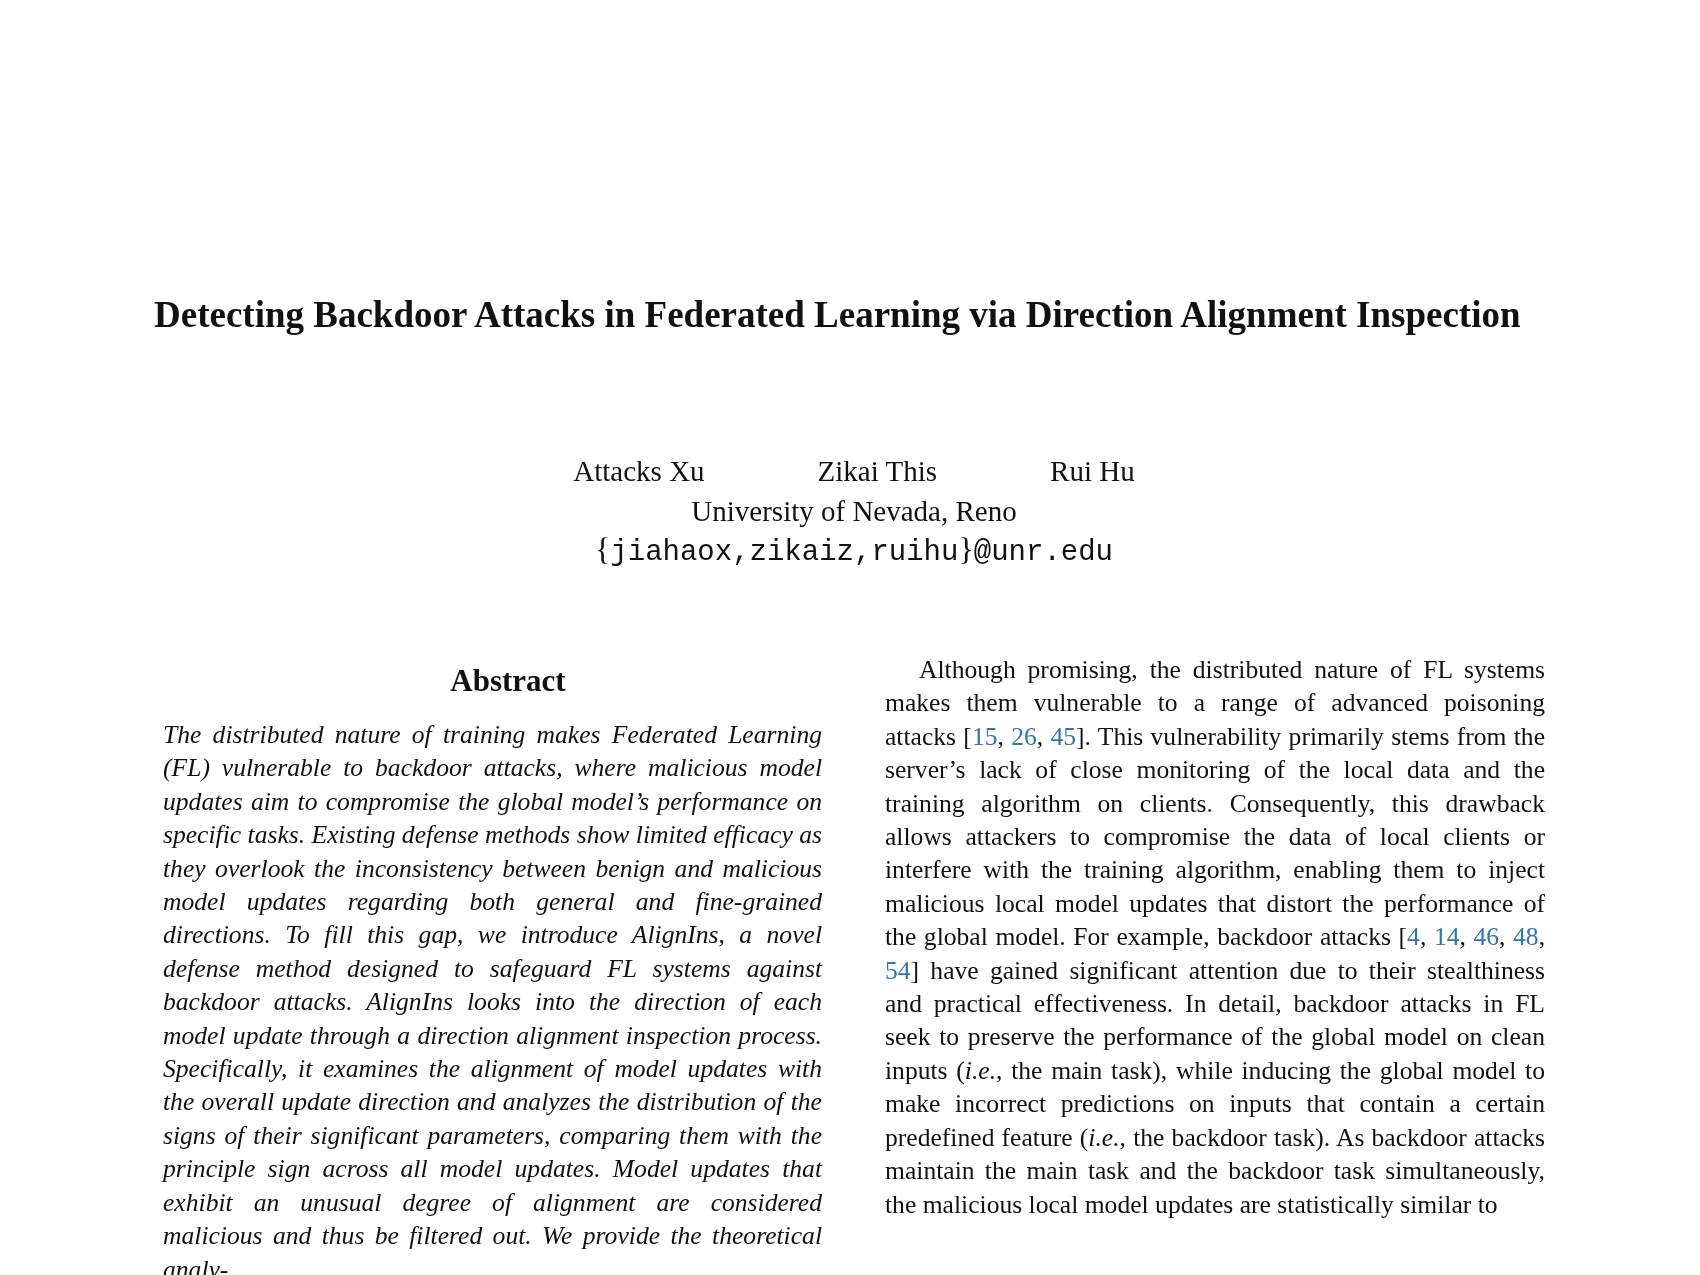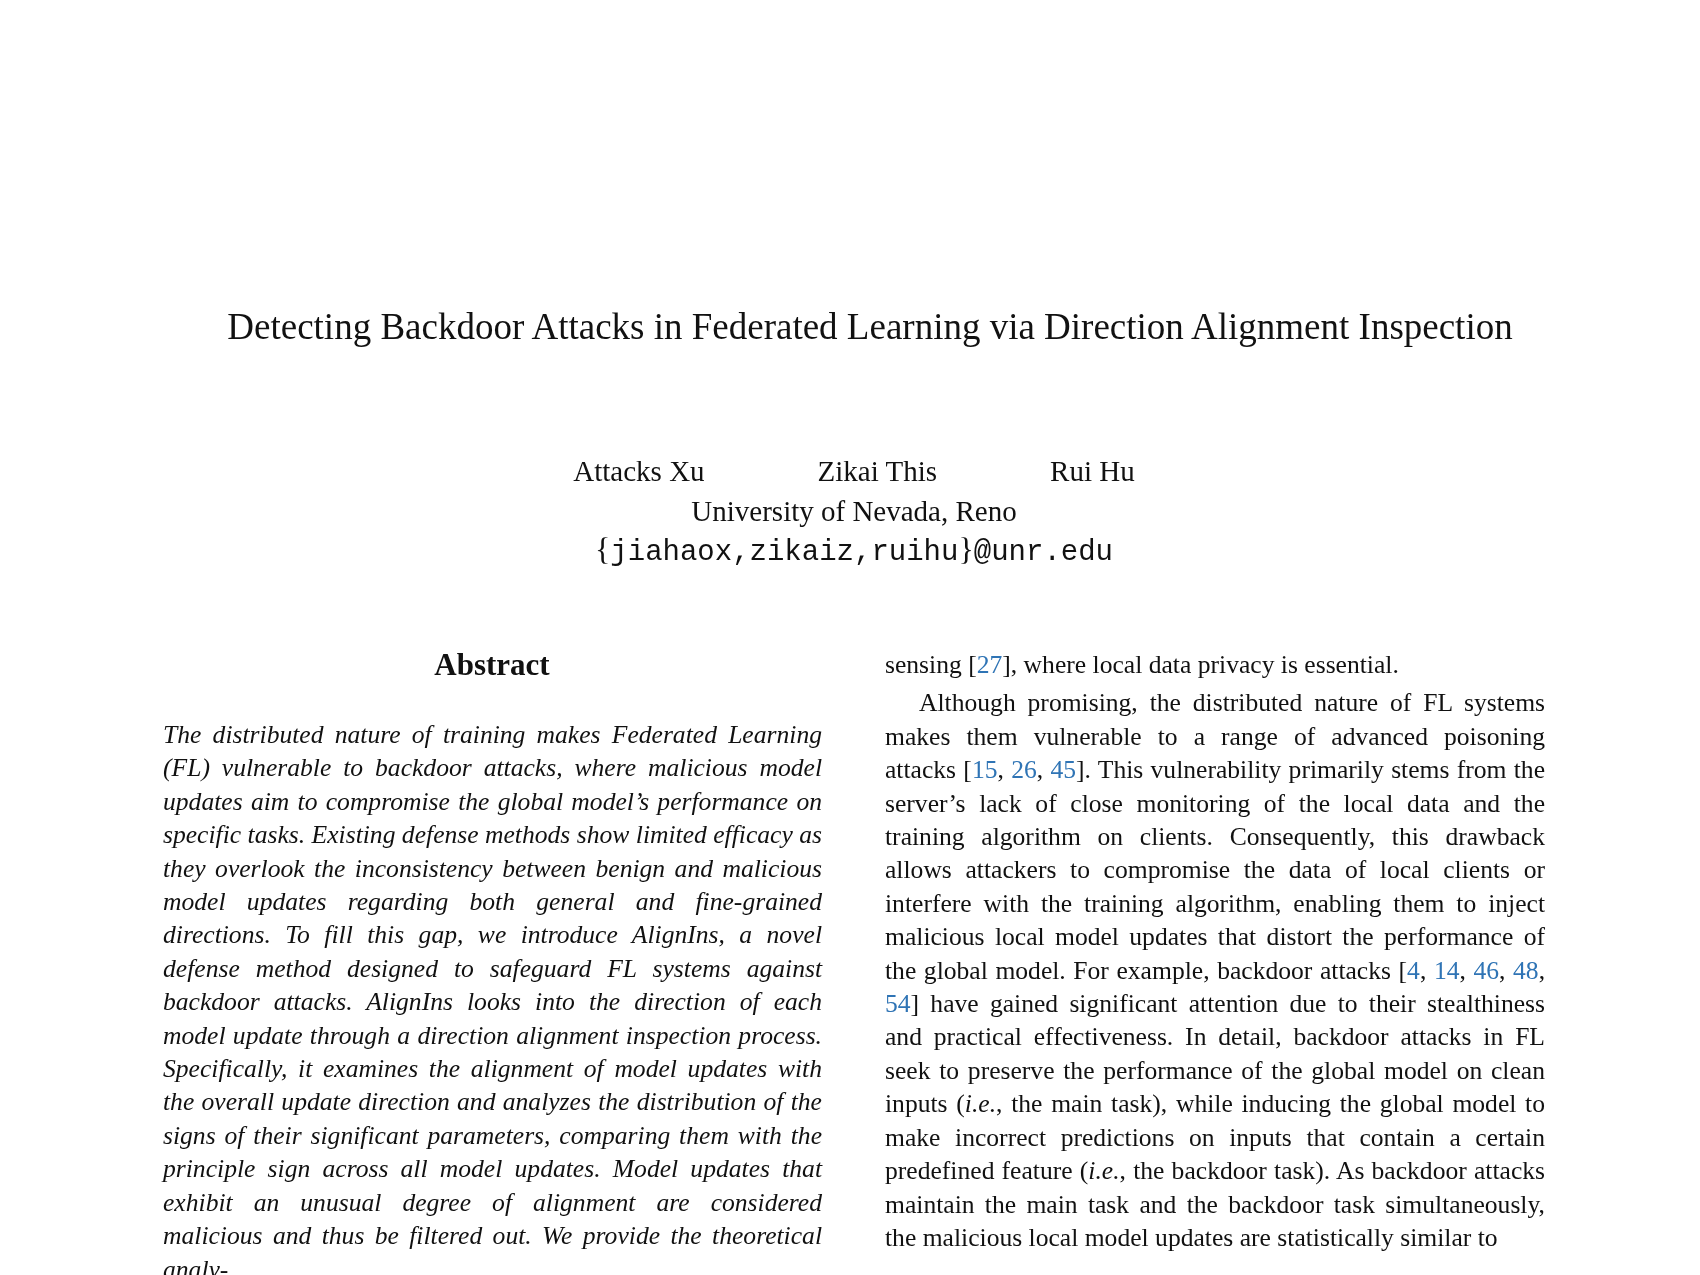--- a/index.html
+++ b/index.html
@@ -1,31 +1,31 @@
 <!DOCTYPE html>
 <html><head>
 <meta charset="utf-8">
 <style>
   html, body { margin:0; padding:0; background:#ffffff; }
   body { width:1700px; height:1275px; position:relative; overflow:hidden;
          font-family:"Liberation Serif","DejaVu Serif",serif; color:#111; }
-  .title { position:absolute; left:150px; width:1408px; top:286px; text-align:center;
-           font-weight:normal; font-size:37px; line-height:50px; margin:16px; }
+  .title { position:absolute; left:150px; width:1408px; top:286px; text-align:left;
+           font-weight:bold; font-size:37px; line-height:50px; margin:4px; }
   .authors { position:absolute; left:0; width:1708px; top:452px; text-align:center;
              font-size:29px; line-height:38px; }
   .authors .name { display:inline-block; }
   .authors .gap { display:inline-block; width:113px; }
   .affil { position:absolute; left:0; width:1708px; top:492px; text-align:center;
            font-size:29px; line-height:38px; }
   .email { position:absolute; left:0; width:1708px; top:530px; text-align:center;
            font-size:29px; line-height:38px; font-family:"Liberation Mono","DejaVu Sans Mono",monospace; }
   .email .brace { font-family:"Liberation Serif",serif; font-size:32px; }
   .sidebar { position:absolute; left:0; top:585px; width:100px; height:700px; overflow:hidden; }
   .abs-head { position:absolute; left:150px; width:684px; top:645px; text-align:center;
-              font-weight:bold; font-size:31px; line-height:40px; margin:0; }
+              font-weight:bold; font-size:31px; line-height:40px; margin:16px; }
   .abs-text { position:absolute; left:163px; width:659px; top:718px; font-style:italic;
               font-size:25.6px; line-height:33.4px; text-align:justify; margin:0; }
   .right { position:absolute; left:885px; width:660px; top:648px; font-size:25.6px; line-height:33.4px; }
   .right p { margin:0; text-align:justify; }
   .right p.indent { text-indent:34px; margin-top:5px; }
   .cite { color:#2f74b5; }
   em { font-style:italic;margin-top:36px; }
 </style>
 </head>
 <body>
@@ -39,15 +39,14 @@
 <div class="email"><span class="brace">{</span><span>jiahaox,zikaiz,ruihu</span><span class="brace">}</span><span>@unr.edu</span></div>
 
 <div class="sidebar">
   
 </div>
 
 <h2 class="abs-head">Abstract</h2>
 <p class="abs-text">The distributed nature of training makes Federated Learning (FL) vulnerable to backdoor attacks, where malicious model updates aim to compromise the global model’s performance on specific tasks. Existing defense methods show limited efficacy as they overlook the inconsistency between benign and malicious model updates regarding both general and fine-grained directions.  To fill this gap, we introduce AlignIns, a novel defense method designed to safeguard FL systems against backdoor attacks. AlignIns looks into the direction of each model update through a direction alignment inspection process. Specifically, it examines the alignment of model updates with the overall update direction and analyzes the distribution of the signs of their significant parameters, comparing them with the principle sign across all model updates.  Model updates that exhibit an unusual degree of alignment are considered malicious and thus be filtered out.  We provide the theoretical analy-</p>
 
 <div class="right">
-  <p><span>sensing [</span><a class="cite">27</a><span>], where local data privacy is essential.</span></p>
   <p class="indent"><span>Although promising, the distributed nature of FL systems makes them vulnerable to a range of advanced poisoning attacks [</span><a class="cite">15</a><span>, </span><a class="cite">26</a><span>, </span><a class="cite">45</a><span>].  This vulnerability primarily stems from the server’s lack of close monitoring of the local data and the training algorithm on clients.  Consequently, this drawback allows attackers to compromise the data of local clients or interfere with the training algorithm, enabling them to inject malicious local model updates that distort the performance of the global model.  For example, backdoor attacks [</span><a class="cite">4</a><span>, </span><a class="cite">14</a><span>, </span><a class="cite">46</a><span>, </span><a class="cite">48</a><span>, </span><a class="cite">54</a><span>] have gained significant attention due to their stealthiness and practical effectiveness. In detail, backdoor attacks in FL seek to preserve the performance of the global model on clean inputs (</span><em>i.e.</em><span>, the main task), while inducing the global model to make incorrect predictions on inputs that contain a certain predefined feature (</span><em>i.e.</em><span>, the backdoor task).  As backdoor attacks maintain the main task and the backdoor task simultaneously, the malicious local model updates are statistically similar to</span></p>
 </div>
 
 </body></html>

